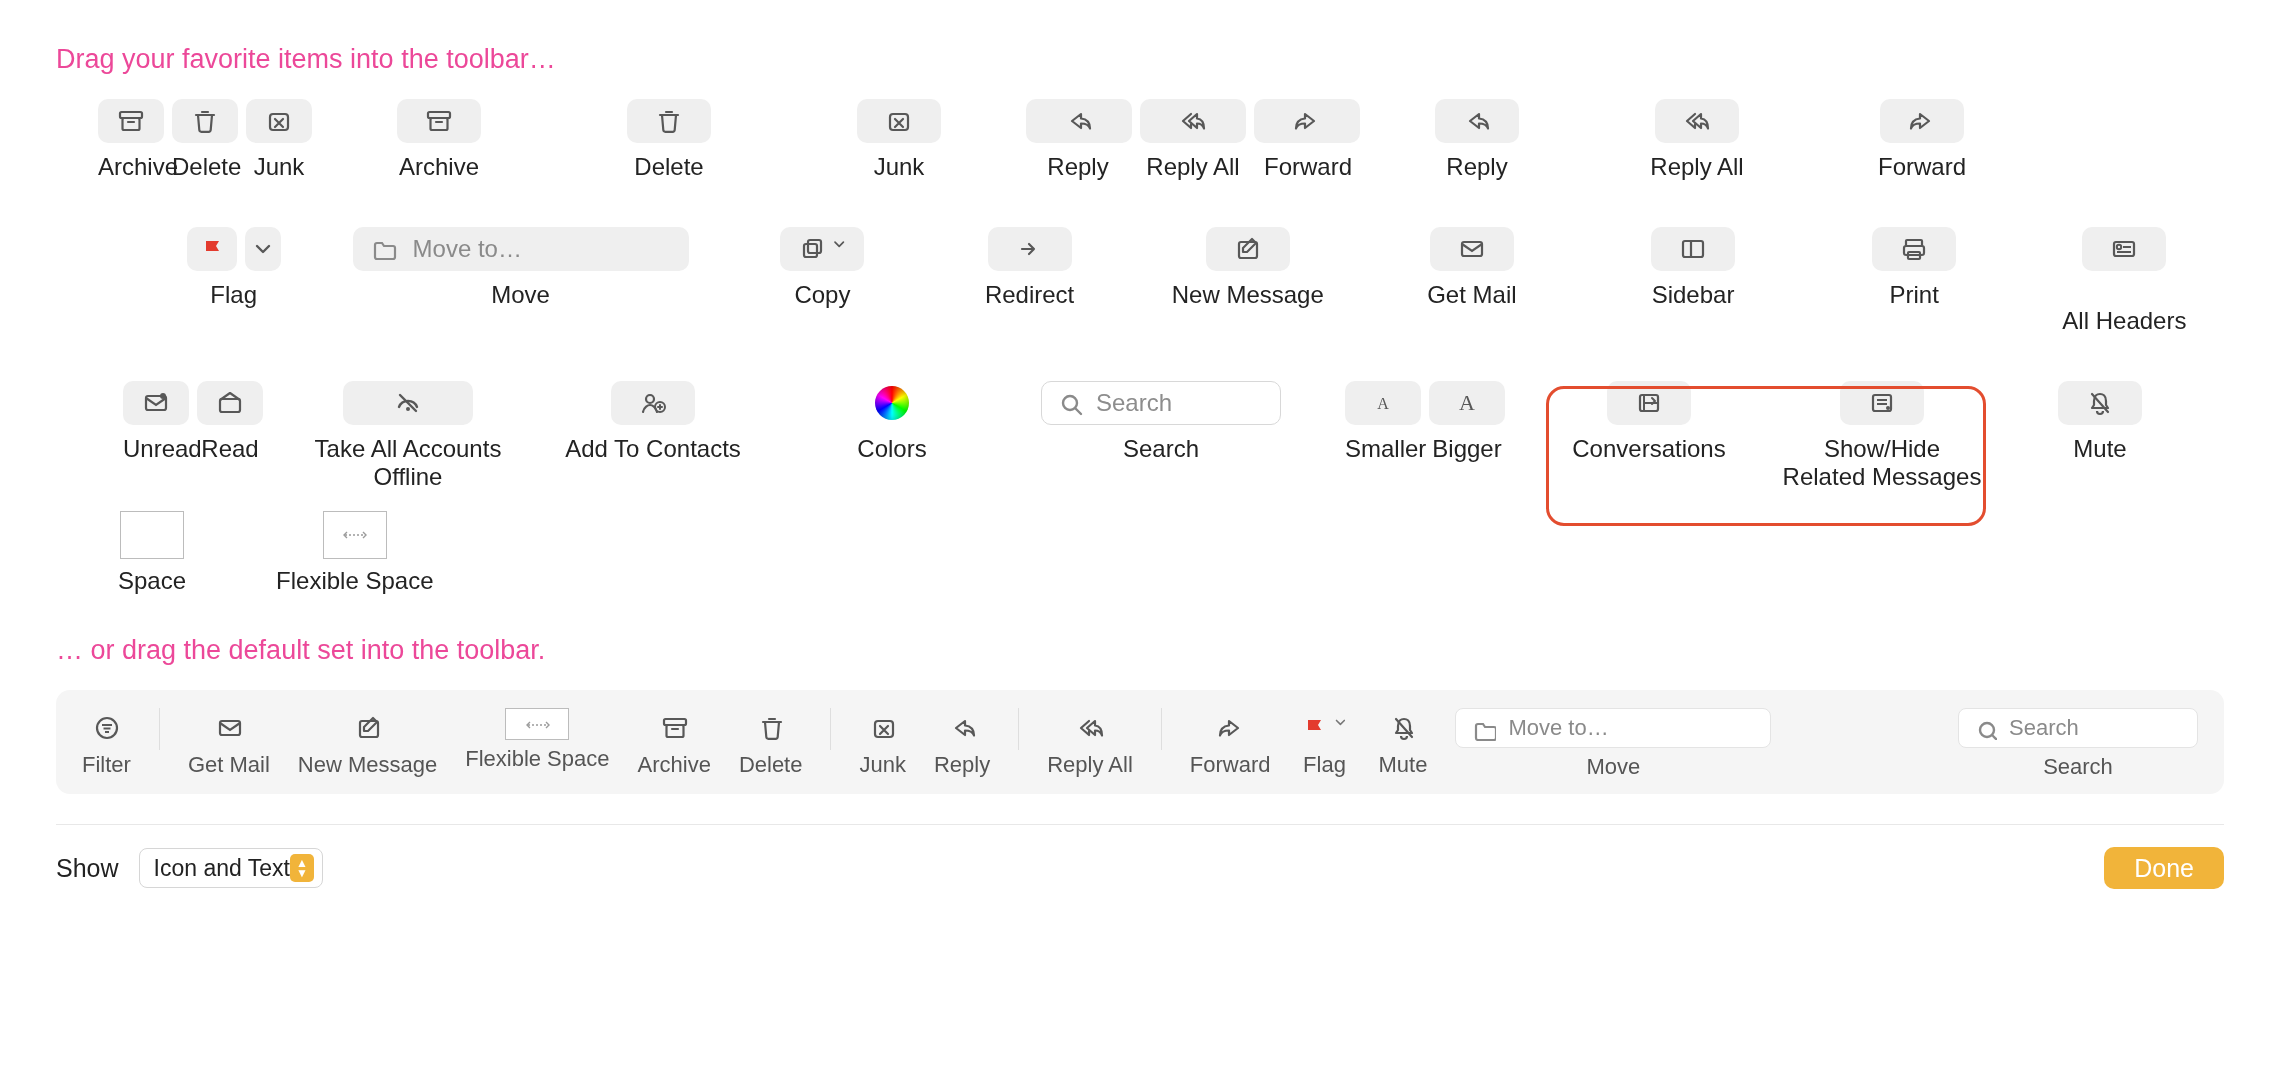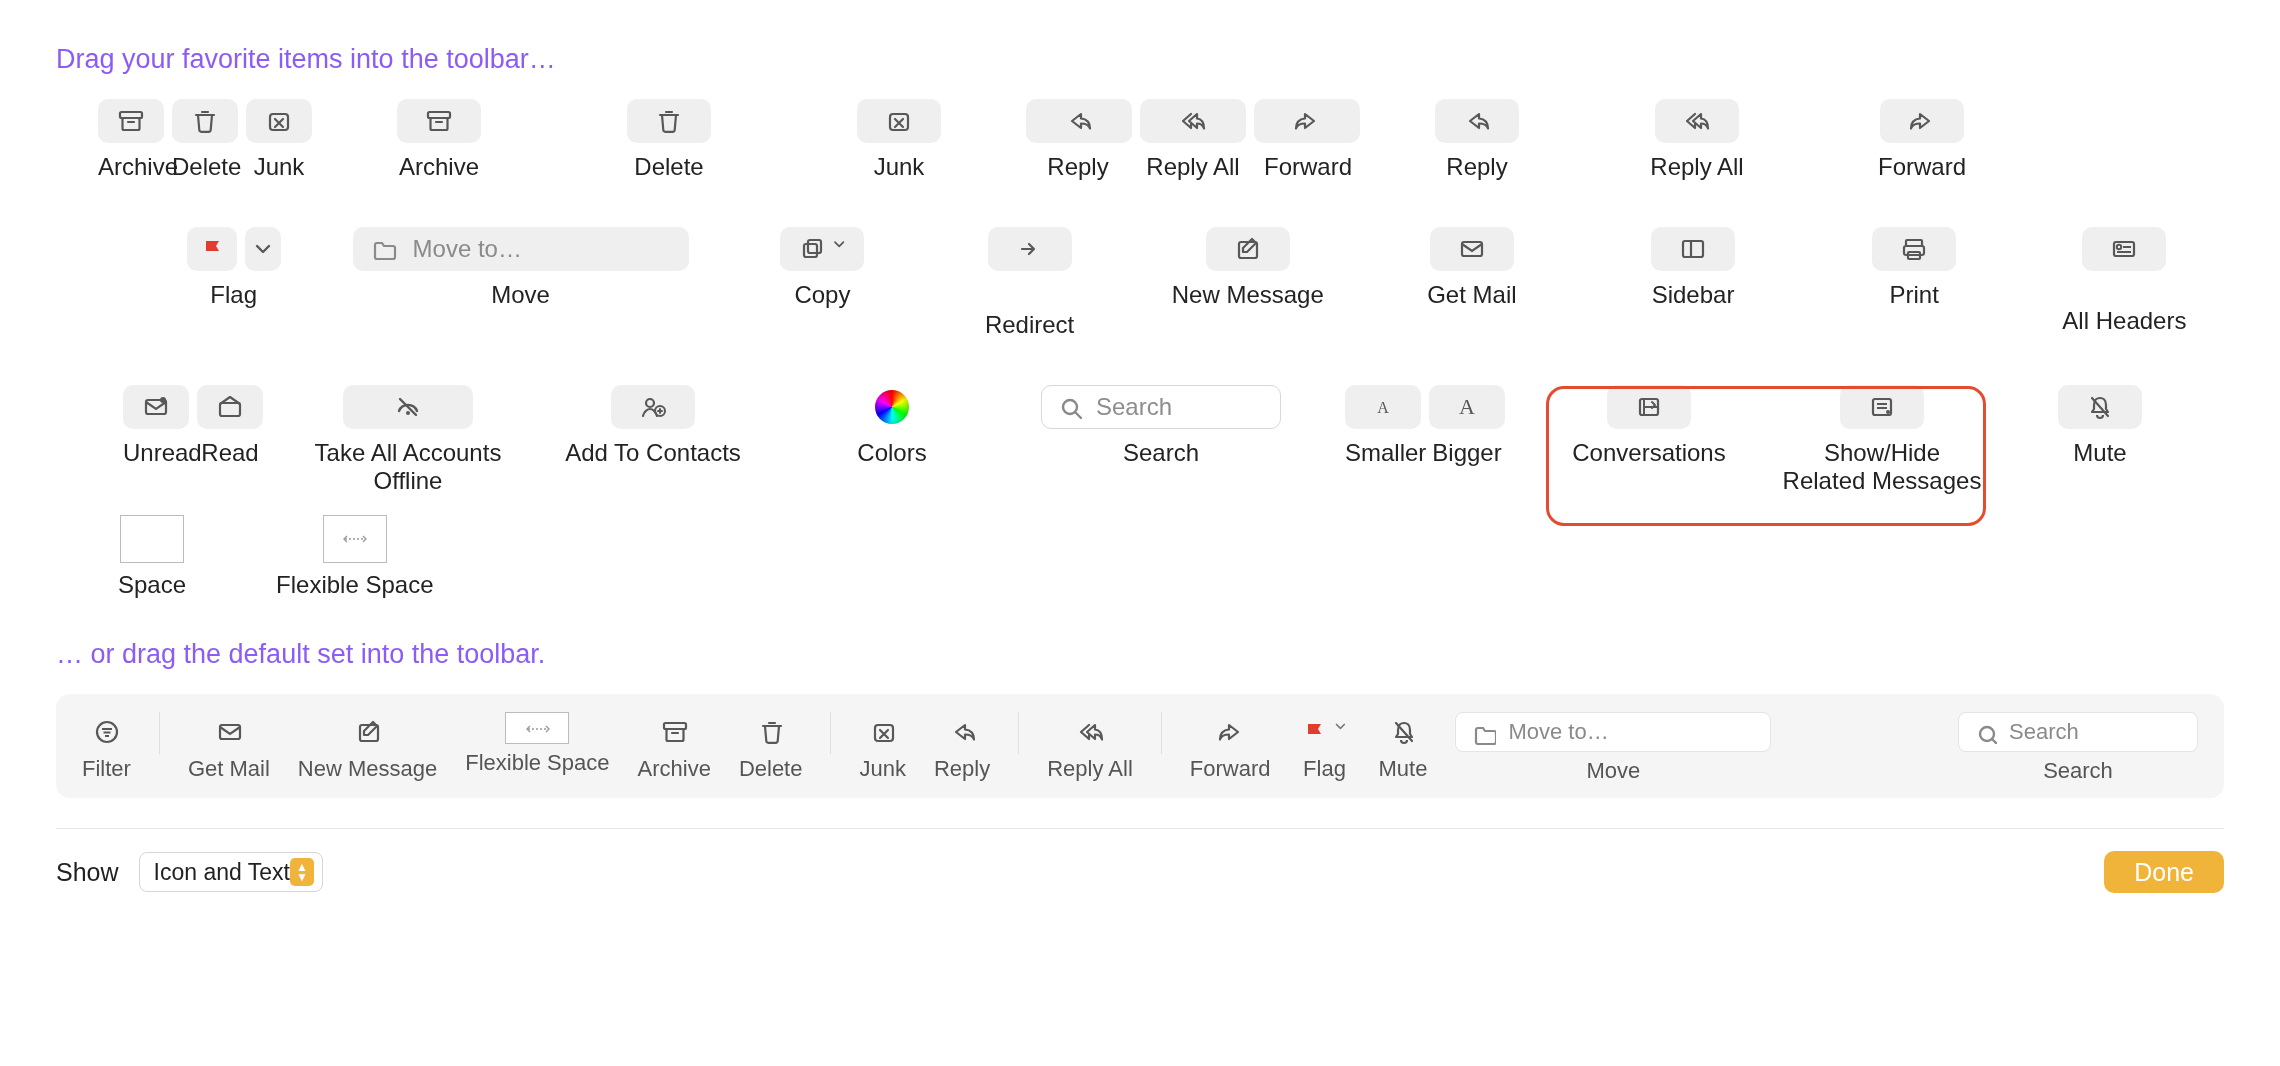--- a/index.html
+++ b/index.html
@@ -16,21 +16,21 @@
   .sheet {
     position: relative;
     width: 2280px;
     height: 1066px;
     background: #ffffff;
     border-radius: 16px;
     padding: 44px 56px 30px 56px;
   }
   .instruction {
     font-size: 27px;
-    color: #8b5cf6;
+    color: #ec4899;
     margin: 0 0 24px 0;
   }
   
   .row {
     display: flex;
     align-items: flex-start;
     gap: 0;
   }
   
   .tbitem {
@@ -475,21 +475,21 @@
       <div class="tb-icon iconbox-w" style="gap:4px;">
           <svg width="32" height="32">
             <use href="#i-copy"></use>
           </svg>
           <svg width="20" height="32" style="margin-left:-4px;">
             <use href="#i-chevdown" transform="scale(0.7)"></use>
           </svg>
         </div>
       <div class="tb-lbl">Copy</div>
     </div>
-    <div class="tbitem" style="width:210px;gap:30px;">
+    <div class="tbitem" style="width:210px;">
       <div class="tb-icon iconbox-w">
           <svg width="32" height="32">
             <use href="#i-redirect"></use>
           </svg>
         </div>
       <div class="tb-lbl">Redirect</div>
     </div>
     <div class="tbitem" style="width:228px;">
       <div class="tb-icon iconbox-w">
           <svg width="32" height="32">

